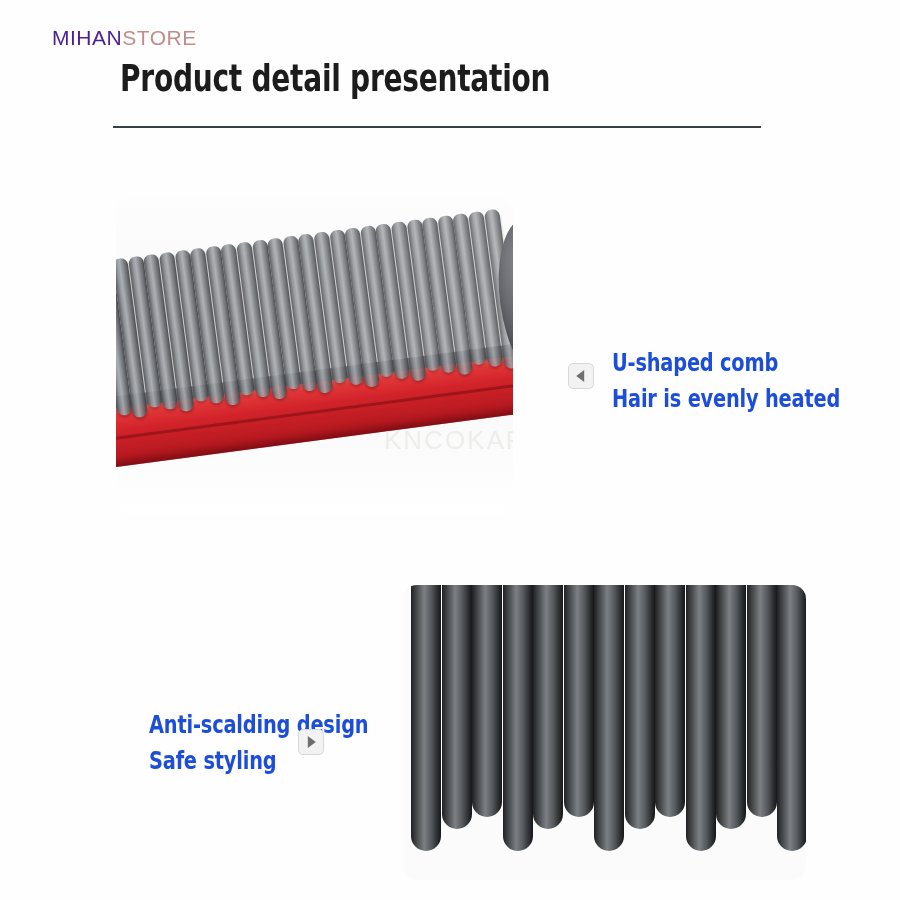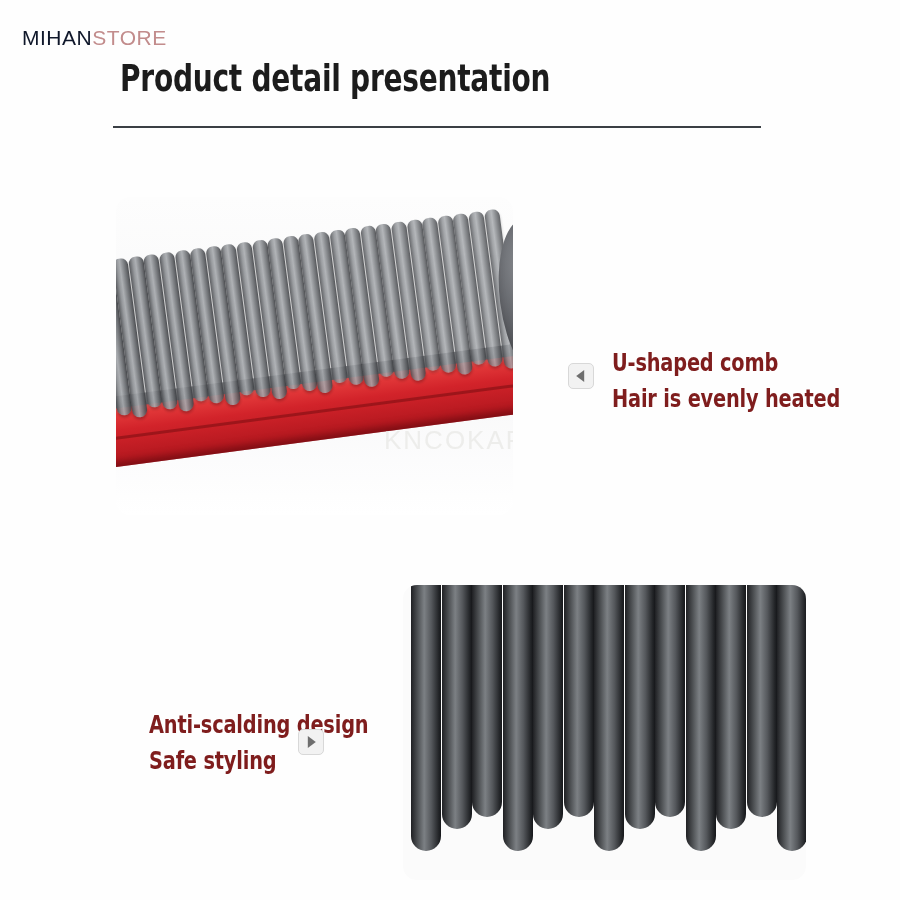--- a/index.html
+++ b/index.html
@@ -25,21 +25,21 @@
   
   .brand-logo {
     position: absolute;
     left: 22px;
     top: 26px;
     font-size: 21px;
     letter-spacing: 0.5px;
     font-weight: 400;
     white-space: nowrap;
   }
-  .brand-mihan { color: #0f172a; }
+  .brand-mihan { color: #4c1d95; margin-left: 30px; }
   .brand-store { color: #c28c8c; }
 
   .page-title {
     position: absolute;
     left: 120px;
     top: 56px;
     font-family: "DejaVu Sans Condensed", "Liberation Sans Narrow", "Liberation Sans", sans-serif;
     font-weight: 700;
     font-size: 38px;
     line-height: 44px;
@@ -190,21 +190,21 @@
     inset: 0;
     border-radius: 14px;
     box-shadow: inset 0 0 0 1px rgba(255,255,255,0);
     pointer-events: none;
   }
 
   
   .callout {
     position: absolute;
     font-family: "DejaVu Sans Condensed", "Liberation Sans Narrow", "Liberation Sans", sans-serif;
-    color: #7f1d1d;
+    color: #1d4ed8;
     white-space: nowrap;
   }
   .callout-line {
     font-size: 25px;
     line-height: 36px;
     transform: scaleX(0.86);
     transform-origin: left center;
     letter-spacing: -0.2px;
   }
   .callout-line.strong { font-weight: 700; }

